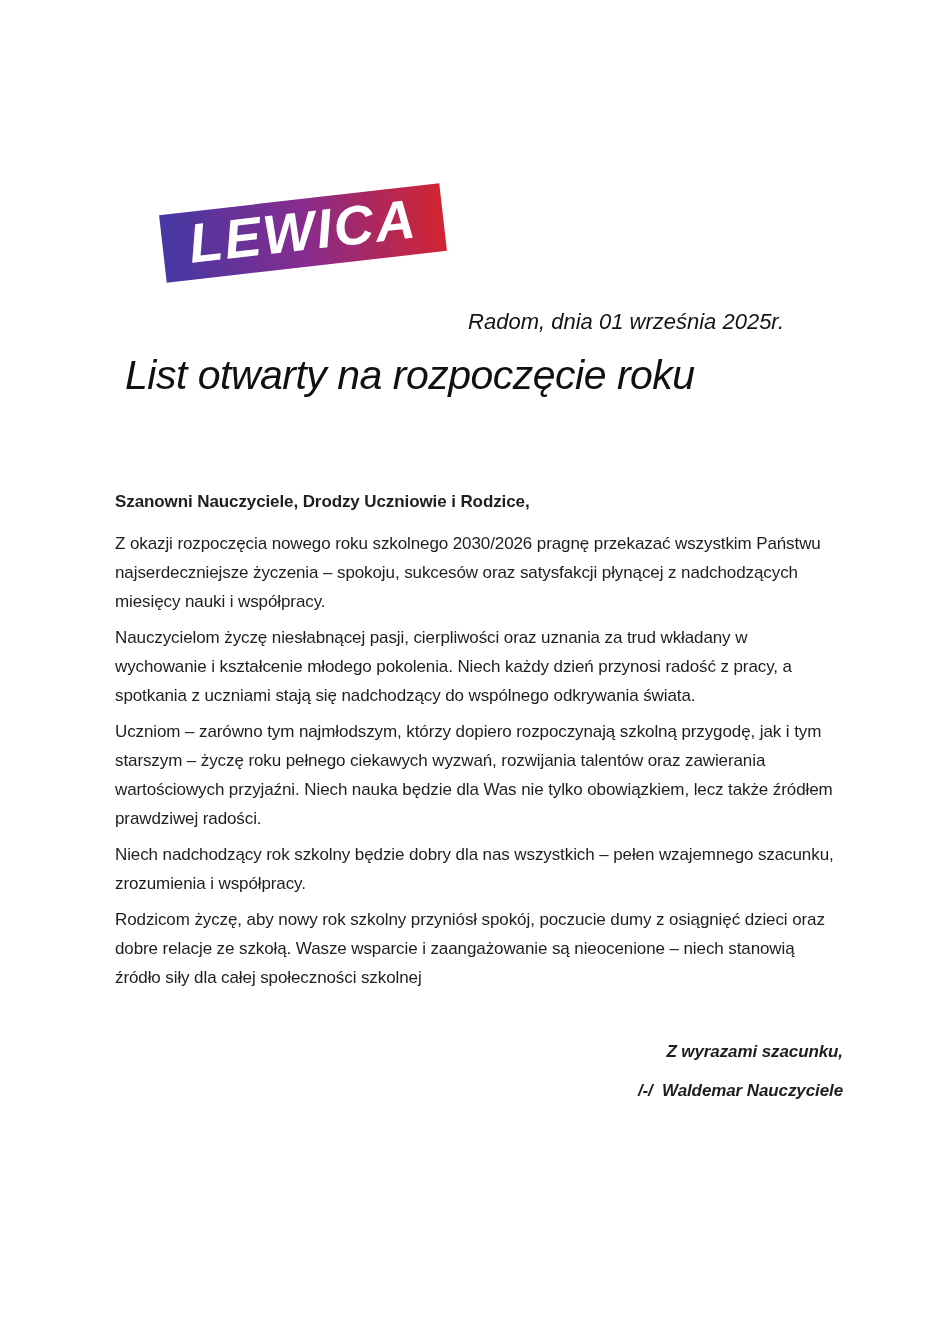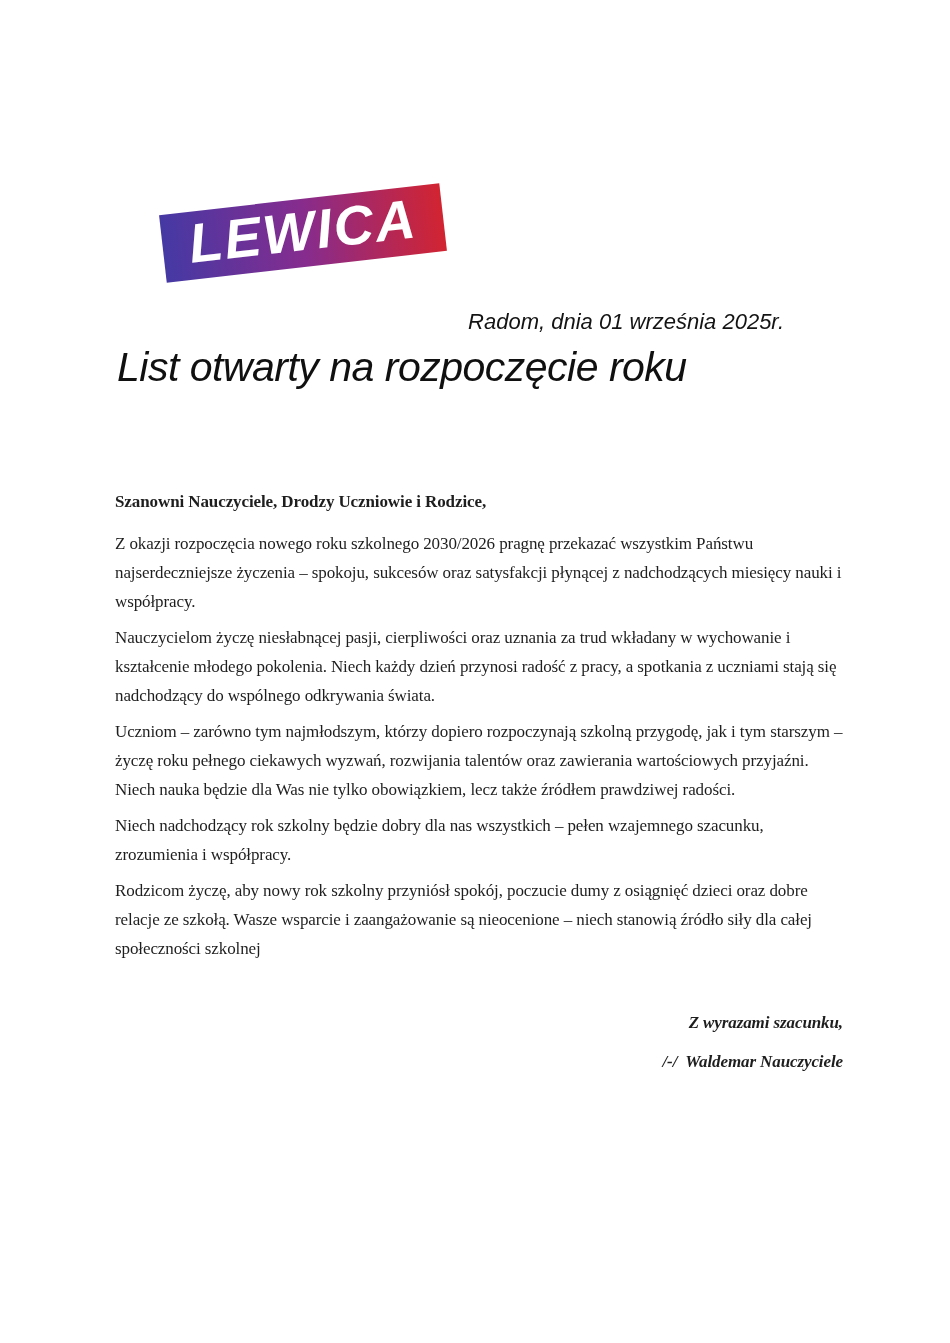--- a/index.html
+++ b/index.html
@@ -53,42 +53,42 @@
     font-size: 22px;
     color: #141414;
     white-space: nowrap;
   }
 
   
   .title {
     position: absolute;
     left: 113px;
     top: 338px;
-    margin: 4px;
+    margin: 12px;
     font-weight: normal;
     font-style: italic;
     font-size: 41px;
     line-height: 50px;
     letter-spacing: -0.5px;
     color: #101010;
   }
   .title-line { display: block; }
 
   
   .content {
     position: absolute;
     left: 115px;
     top: 487px;
     width: 728px;
     font-size: 17px;
     line-height: 29px;
     letter-spacing: -0.1px;
     color: #1e1e1e;
   }
-  .content p { margin: 0; font-family: Liberation Serif, serif; }
+  .content p { margin: 0; }
   .salutation {
     font-weight: bold;
     margin: 0 0 13px 0 !important;
   }
   .para { margin: 0 0 7px 0 !important; }
 
   
   .signature {
     margin-top: 45px;
     margin-left: 216px;

